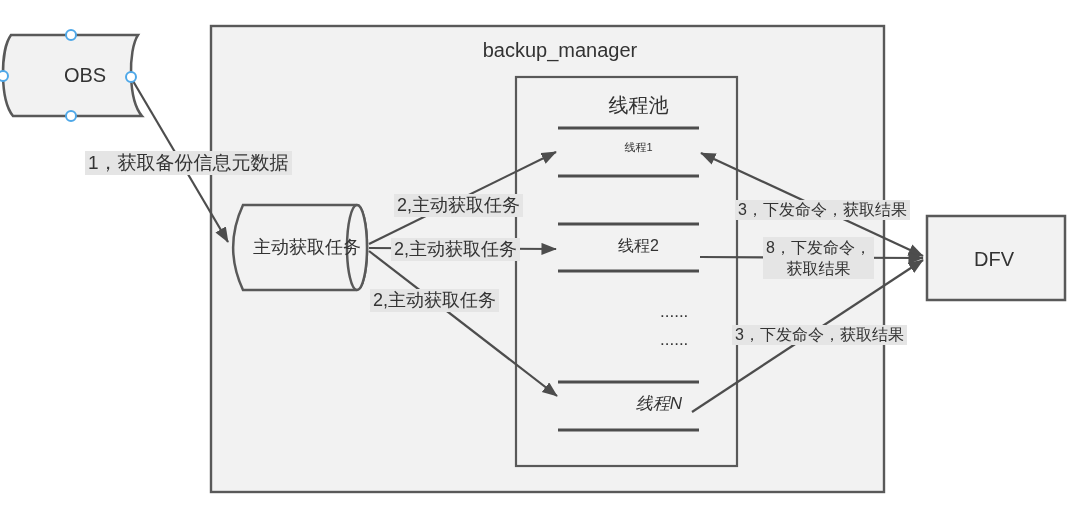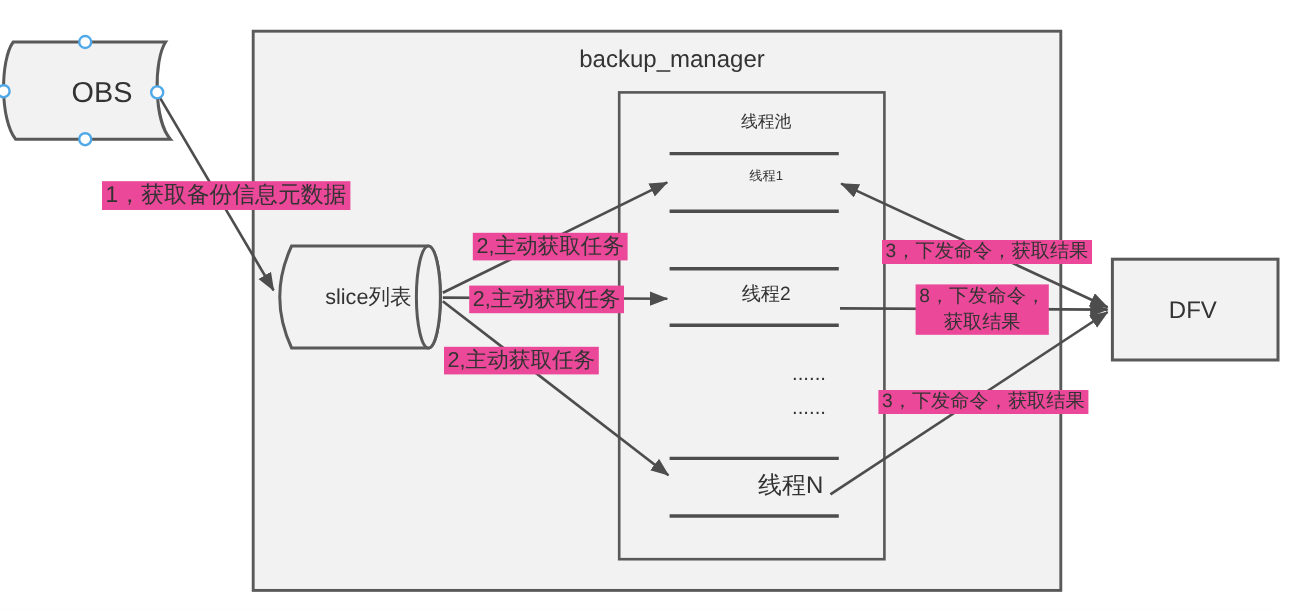--- a/index.html
+++ b/index.html
@@ -16,21 +16,21 @@
   #shape-layer { position: absolute; left: 0; top: 0; }
   .lbl {
     position: absolute;
     color: #333333;
     white-space: nowrap;
     line-height: 1.25;
     -webkit-user-select: none; user-select: none; padding-left: 12px;
   }
   .center { text-align: center; }
   .edge-lbl {
-    background: #ec4899;
+    background: #e5e5e5;
     padding: 0 3px;
   }
   .node-lbl { background: transparent; }
 </style>
 </head>
 <body>
 
 <div id="canvas">
 
   <svg id="shape-layer" width="1080" height="508" viewBox="0 0 1080 508">
@@ -76,35 +76,35 @@
     </g>
 
     <g fill="#ffffff" stroke="#4fa8e8" stroke-width="2">
       <circle cx="71" cy="35" r="5"></circle>
       <circle cx="3" cy="76" r="5"></circle>
       <circle cx="131" cy="77" r="5"></circle>
       <circle cx="71" cy="116" r="5"></circle>
     </g>
   </svg>
 
-  <div class="lbl node-lbl center" style="left:13px; top:63px; width:120px; font-size:24px;">OBS</div>
+  <div class="lbl node-lbl center" style="left:13px; top:63px; width:120px; font-size:20px;">OBS</div>
 
   <div class="lbl node-lbl center" style="left:212px; top:38px; width:672px; font-size:20px;">backup_manager</div>
 
-  <div class="lbl node-lbl center" style="left:237px; top:236px; width:116px; font-size:18px;">slice列表</div>
+  <div class="lbl node-lbl center" style="left:237px; top:236px; width:116px; font-size:18px;">主动获取任务</div>
 
-  <div class="lbl node-lbl center" style="left:516px; top:93px; width:221px; font-size:14px;">线程池</div>
+  <div class="lbl node-lbl center" style="left:516px; top:93px; width:221px; font-size:20px;">线程池</div>
 
   <div class="lbl node-lbl center" style="left:516px; top:141px; width:221px; font-size:11px;">线程1</div>
   <div class="lbl node-lbl center" style="left:516px; top:236px; width:221px; font-size:16px;">线程2</div>
 
   <div class="lbl node-lbl" style="left:648px; top:301px; font-size:17px;">......</div>
   <div class="lbl node-lbl" style="left:648px; top:329px; font-size:17px;">......</div>
 
-  <div class="lbl node-lbl center" style="left:516px; top:393px; width:262px; font-size:20px;">线程N</div>
+  <div class="lbl node-lbl center" style="left:516px; top:393px; width:262px; font-size:17px;font-style:italic;">线程N</div>
 
   <div class="lbl node-lbl center" style="left:913px; top:247px; width:138px; font-size:20px;">DFV</div>
 
   <div class="lbl edge-lbl" style="left:85px; top:151px; font-size:19px;">1，获取备份信息元数据</div>
 
   <div class="lbl edge-lbl" style="left:394px; top:194px; font-size:18px;">2,主动获取任务</div>
   <div class="lbl edge-lbl" style="left:391px; top:238px; font-size:18px;">2,主动获取任务</div>
   <div class="lbl edge-lbl" style="left:370px; top:289px; font-size:18px;">2,主动获取任务</div>
 
   <div class="lbl edge-lbl" style="left:735px; top:200px; font-size:16px;">3，下发命令，获取结果</div>

